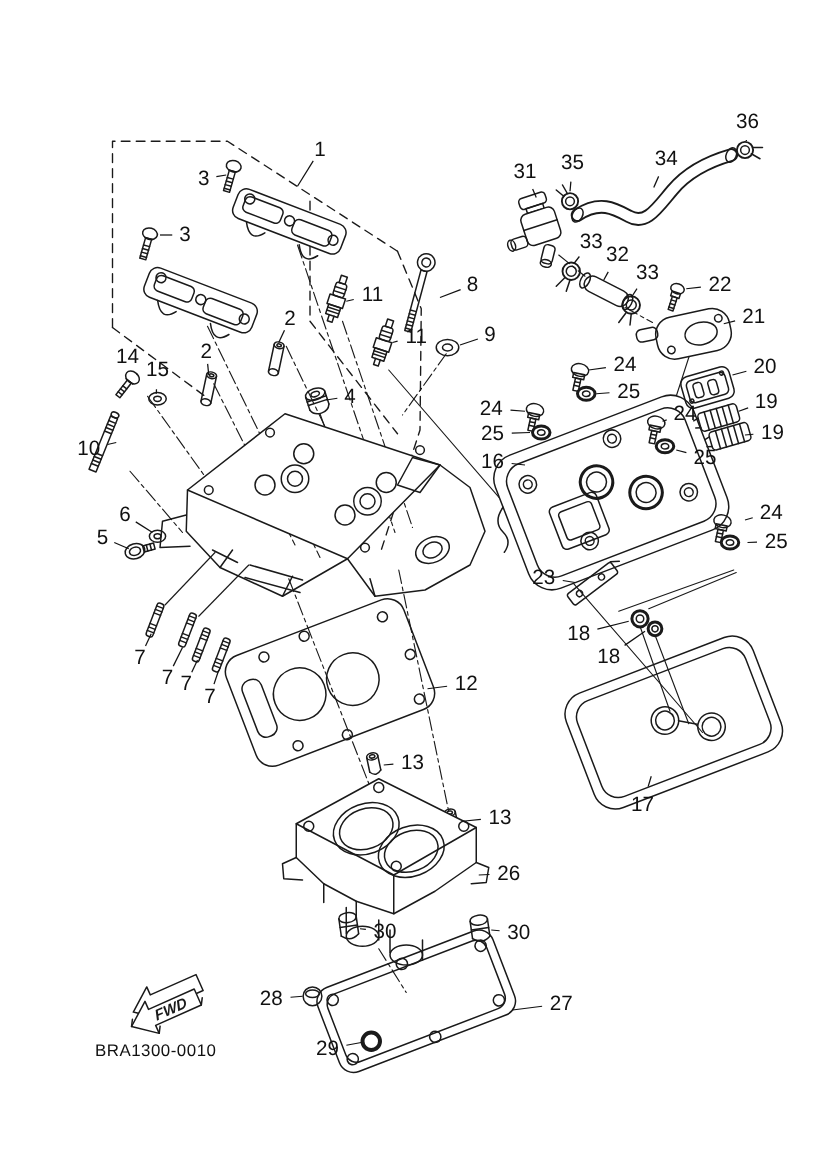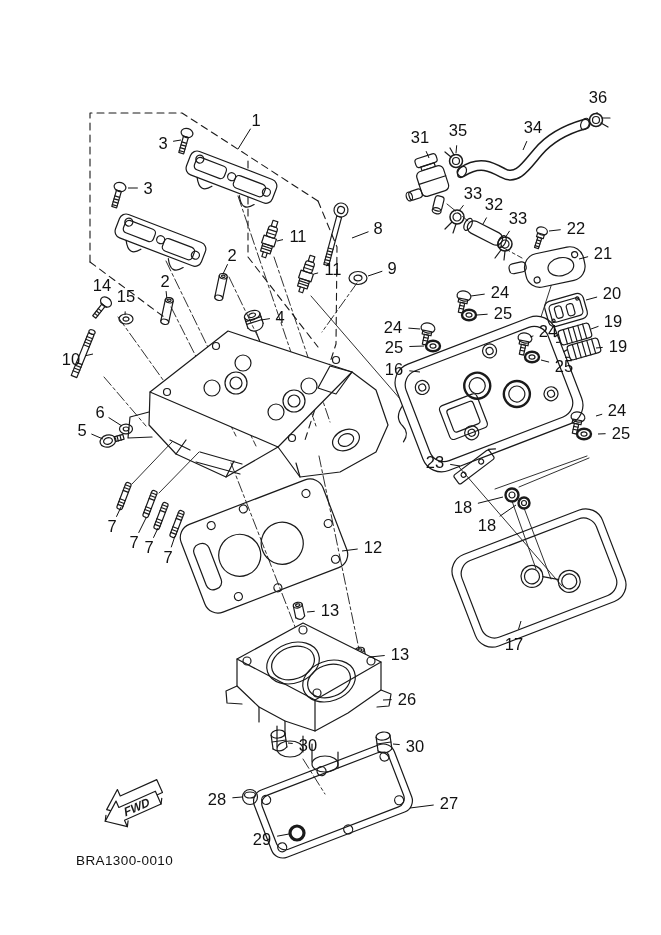--- a/index.html
+++ b/index.html
@@ -14,21 +14,21 @@
   .thick2{stroke-width:2.4;}
   .thick3{stroke-width:3.2;}
   .hoseO{stroke:#1a1a1a;stroke-width:11;fill:none;}
   .hoseI{stroke:#ffffff;stroke-width:8;fill:none;}
   .leader{stroke:#111;stroke-width:1;}
   .callout{font-family:"Liberation Sans",sans-serif;font-size:16.5px;fill:#111;
            text-anchor:middle;dominant-baseline:central;}
   .fwdtext{font-family:"Liberation Sans",sans-serif;font-size:12px;font-style:italic;
            font-weight:bold;fill:#1a1a1a;stroke:none;}
   .code-label{position:absolute;left:76px;top:833px;font-size:13.5px;color:#111;
-              letter-spacing:.4px;margin-top:20px;}
+              letter-spacing:.4px;}
 </style>
 </head>
 <body>
 
 <div class="page">
 <svg width="661" height="935" viewBox="0 0 661 935">
   <g class="art">
 
     <g>
       <path class="dash" d="M90,262 L90,113 L182,113 L318,201"></path>

